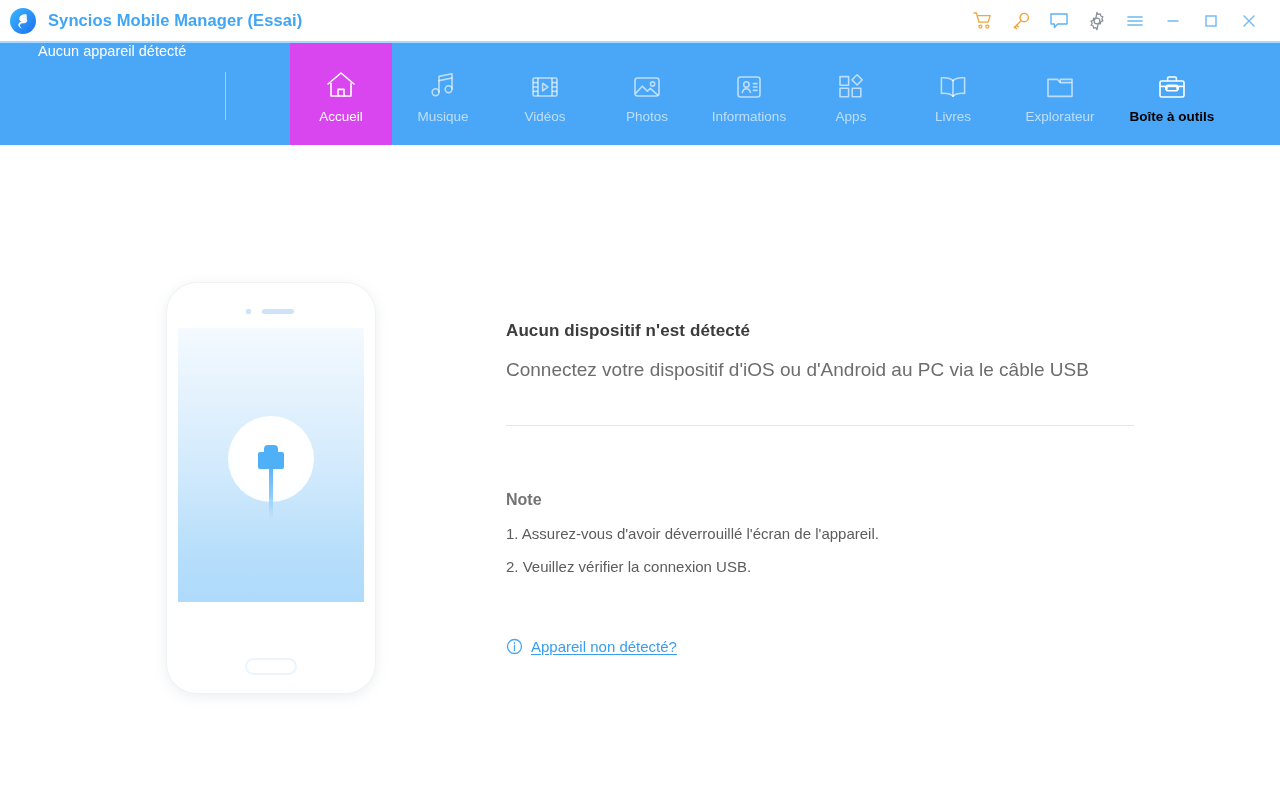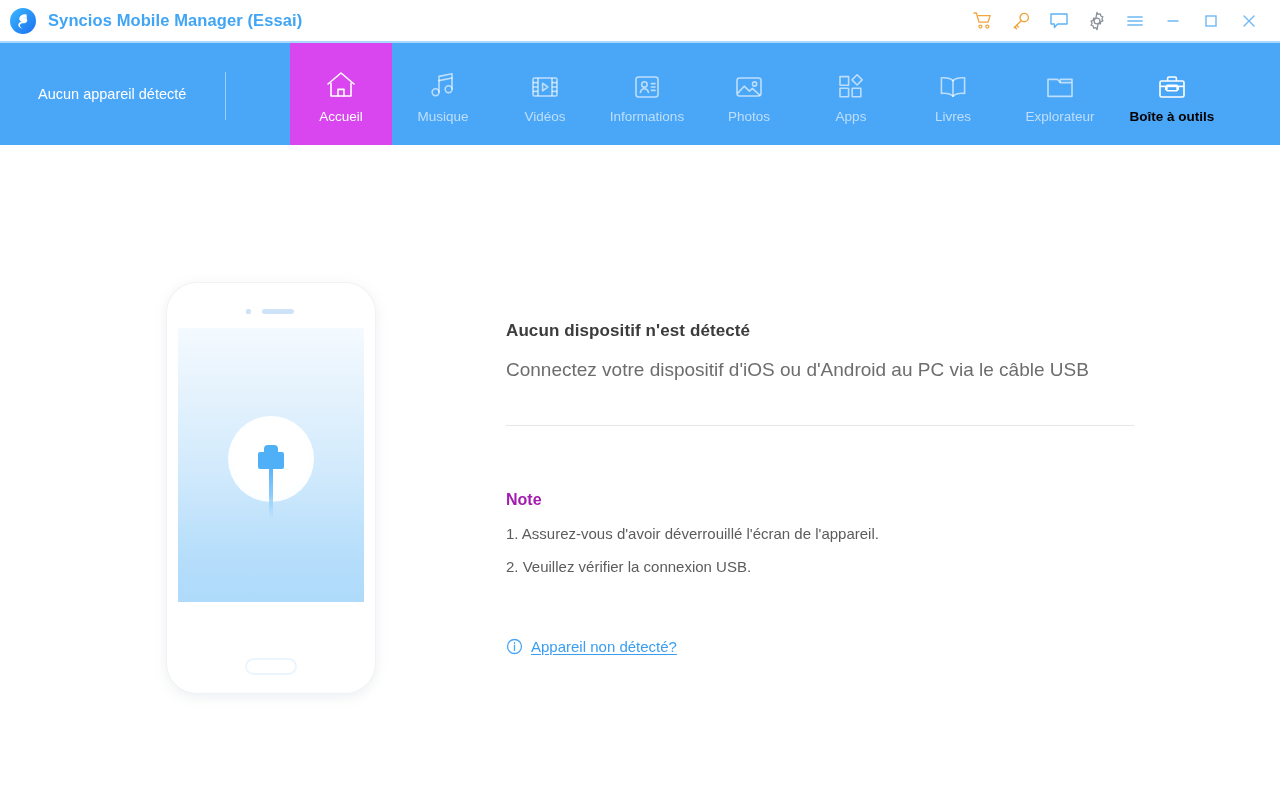--- a/index.html
+++ b/index.html
@@ -67,21 +67,20 @@
     left: 0; top: 43px;
     width: 1280px; height: 102px;
     background: #4aa6f7;
     display: flex;
     align-items: stretch;
   }
 
   .device-status {
     width: 226px;
     display: flex;
-    align-items: center;
     position: relative;
   }
 
   .device-status-text {
     font-size: 14.5px;
     color: #ffffff;
     margin-left: 38px;
     white-space: nowrap;
   }
 
@@ -252,21 +251,21 @@
     left: 506px; top: 264px;
     width: 628px; height: 1px;
     background: #e6e6e6;
   }
 
   .note-block { position: absolute; left: 506px; top: 330px; }
 
   .note-title {
     font-size: 16px;
     font-weight: bold;
-    color: #a21caf;
+    color: #737373;
   }
 
   .note-line {
     margin-top: 16px;
     font-size: 15px;
     color: #5c5c5c;
   }
 
   .help-row {
     position: absolute;
@@ -414,39 +413,39 @@
             <path d="M8 4v18M22 4v18"></path>
             <path d="M3 8.6h5M3 13h5M3 17.4h5M22 8.6h5M22 13h5M22 17.4h5"></path>
             <path d="M12.6 9.2l5.2 3.8-5.2 3.8z" stroke-linecap="round"></path>
           </svg>
         </span>
         <span class="nav-label">Vidéos</span>
       </div>
 
       <div class="nav-item">
         <span class="nav-ico">
+          <svg width="30" height="26" viewBox="0 0 30 26" fill="none" stroke-width="1.6" stroke-linejoin="round">
+            <rect x="3" y="4" width="24" height="18" rx="2.5"></rect>
+            <circle cx="20.6" cy="10" r="2.1"></circle>
+            <path d="M3.6 19.4l6.6-7.2 5.2 5 3-2.8 7.6 7"></path>
+          </svg>
+        </span>
+        <span class="nav-label">Photos</span>
+      </div>
+
+      <div class="nav-item">
+        <span class="nav-ico">
           <svg width="28" height="26" viewBox="0 0 28 26" fill="none" stroke-width="1.6" stroke-linecap="round" stroke-linejoin="round">
             <rect x="3" y="3" width="22" height="20" rx="2.5"></rect>
             <circle cx="11.4" cy="10.4" r="2.7"></circle>
             <path d="M7.4 18.4c0.6-2.4 2.2-3.6 4-3.6s3.4 1.2 4 3.6"></path>
             <path d="M18.4 9.6H22M18.4 13H22M18.4 16.4H22"></path>
           </svg>
         </span>
         <span class="nav-label">Informations</span>
-      </div>
-
-      <div class="nav-item">
-        <span class="nav-ico">
-          <svg width="30" height="26" viewBox="0 0 30 26" fill="none" stroke-width="1.6" stroke-linejoin="round">
-            <rect x="3" y="4" width="24" height="18" rx="2.5"></rect>
-            <circle cx="20.6" cy="10" r="2.1"></circle>
-            <path d="M3.6 19.4l6.6-7.2 5.2 5 3-2.8 7.6 7"></path>
-          </svg>
-        </span>
-        <span class="nav-label">Photos</span>
       </div>
 
       <div class="nav-item">
         <span class="nav-ico">
           <svg width="28" height="27" viewBox="0 0 28 27" fill="none" stroke-width="1.6" stroke-linejoin="round">
             <rect x="3" y="3.6" width="8.6" height="8.6"></rect>
             <rect x="3" y="15.2" width="8.6" height="8.6"></rect>
             <rect x="15.2" y="15.2" width="8.6" height="8.6"></rect>
             <path d="M20.1 1.8l5.1 5.1-5.1 5.1-5.1-5.1z"></path>
           </svg>

